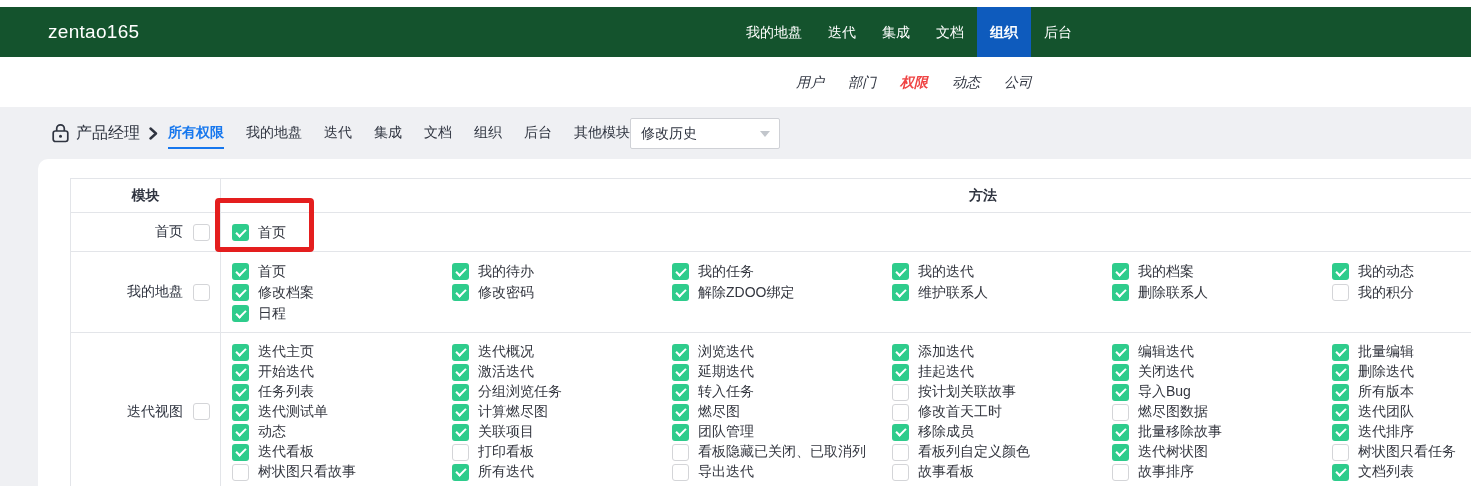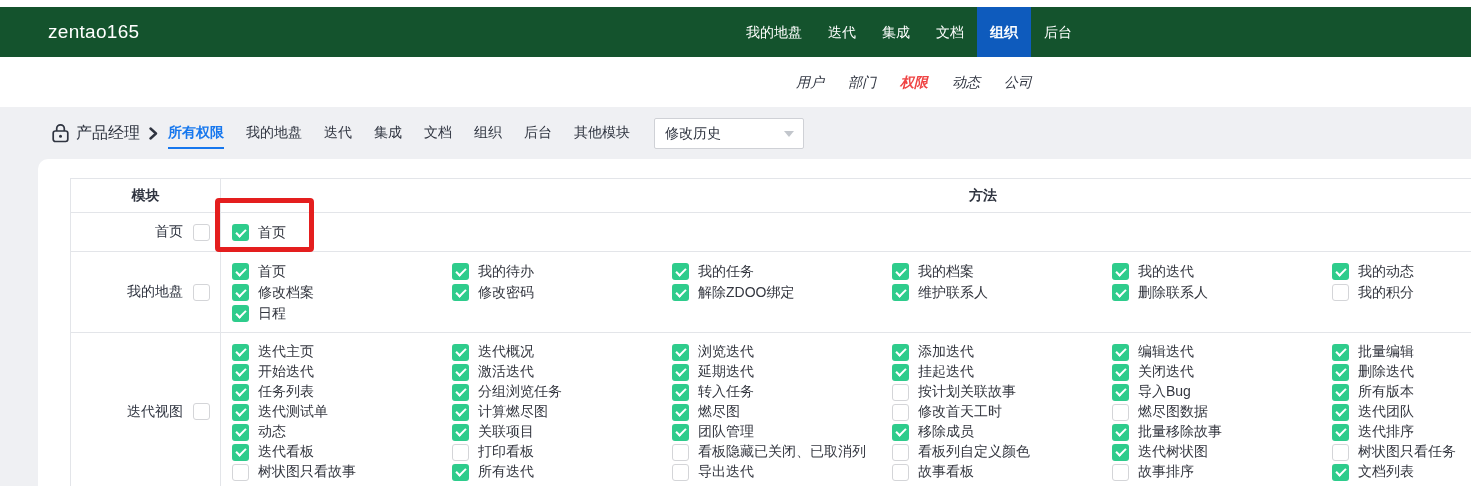--- a/index.html
+++ b/index.html
@@ -24,21 +24,21 @@
   .content { position:absolute; left:0; top:107px; width:100%; height:379px; background:#EFF0F3; }
 
   
   .toolbar { position:absolute; left:0; top:0; width:100%; height:52px; display:flex; align-items:center; padding-left:52px; }
   .lock { width:17px; height:20px; margin-right:7px; flex:none; }
   .crumb-role { font-size:16px; color:#2F3440; }
   .crumb-sep { margin:0 10px 0 9px; flex:none; }
   .tabs { display:flex; gap:22px; align-items:center; }
   .tab { font-size:14px; color:#2F3440; cursor:pointer; padding:6px 0 7px; }
   .tab.active { color:#1677EE; font-weight:bold; border-bottom:2px solid #1677EE; padding-bottom:5px; }
-  .select-box { position:relative; margin-left:24px; width:150px; height:31px; background:#fff;
+  .select-box { position:relative; width:150px; height:31px; background:#fff;
     border:1px solid #CFD1D6; border-radius:2px; font-size:14px; color:#2F3440;
     line-height:29px; padding-left:10px; cursor:pointer; }
   .select-box .caret { position:absolute; right:9px; top:12px; width:0; height:0;
     border-left:5px solid transparent; border-right:5px solid transparent; border-top:6px solid #C2C6CC; }
 
   
   .card { position:absolute; left:38px; top:52px; width:1460px; height:360px; background:#fff; border-radius:10px; }
 
   
   .ptable { position:absolute; left:70px; top:178px; width:1676px; background:#fff; border:1px solid #E3E5E9; }
@@ -158,25 +158,25 @@
               <div class="method-item">
                 <span class="cb checked"></span>
                 <span class="label">我的待办</span>
               </div>
               <div class="method-item">
                 <span class="cb checked"></span>
                 <span class="label">我的任务</span>
               </div>
               <div class="method-item">
                 <span class="cb checked"></span>
+                <span class="label">我的迭代</span>
+              </div>
+              <div class="method-item">
+                <span class="cb checked"></span>
                 <span class="label">我的档案</span>
-              </div>
-              <div class="method-item">
-                <span class="cb checked"></span>
-                <span class="label">我的迭代</span>
               </div>
               <div class="method-item">
                 <span class="cb checked"></span>
                 <span class="label">我的动态</span>
               </div>
               <div class="method-item">
                 <span class="cb checked"></span>
                 <span class="label">修改档案</span>
               </div>
               <div class="method-item">

